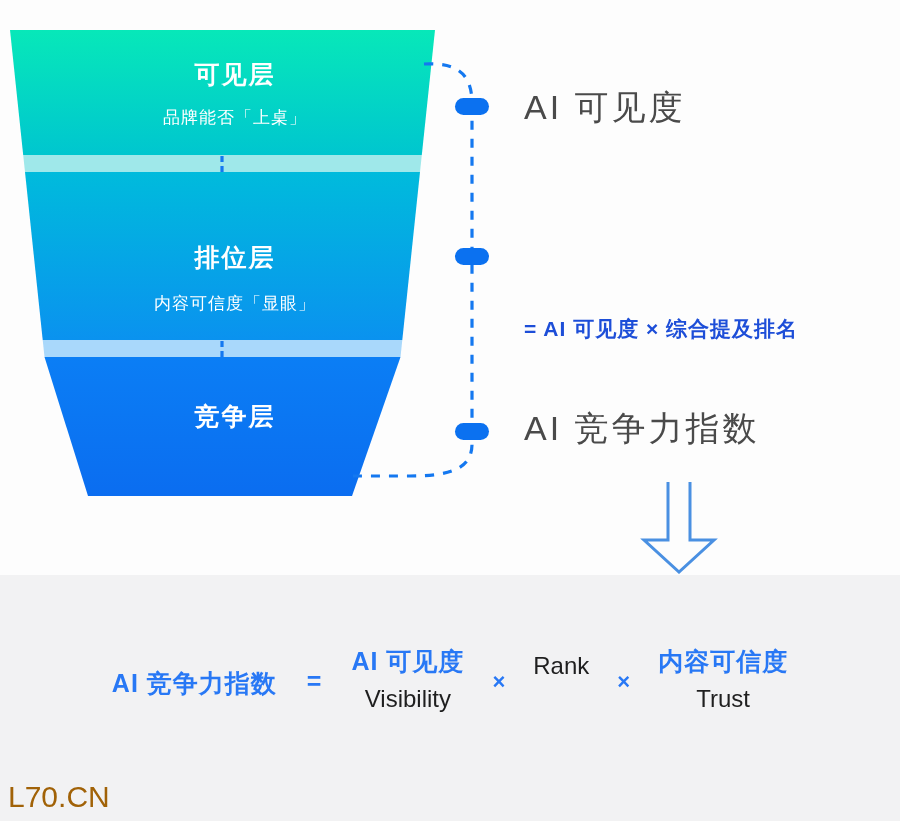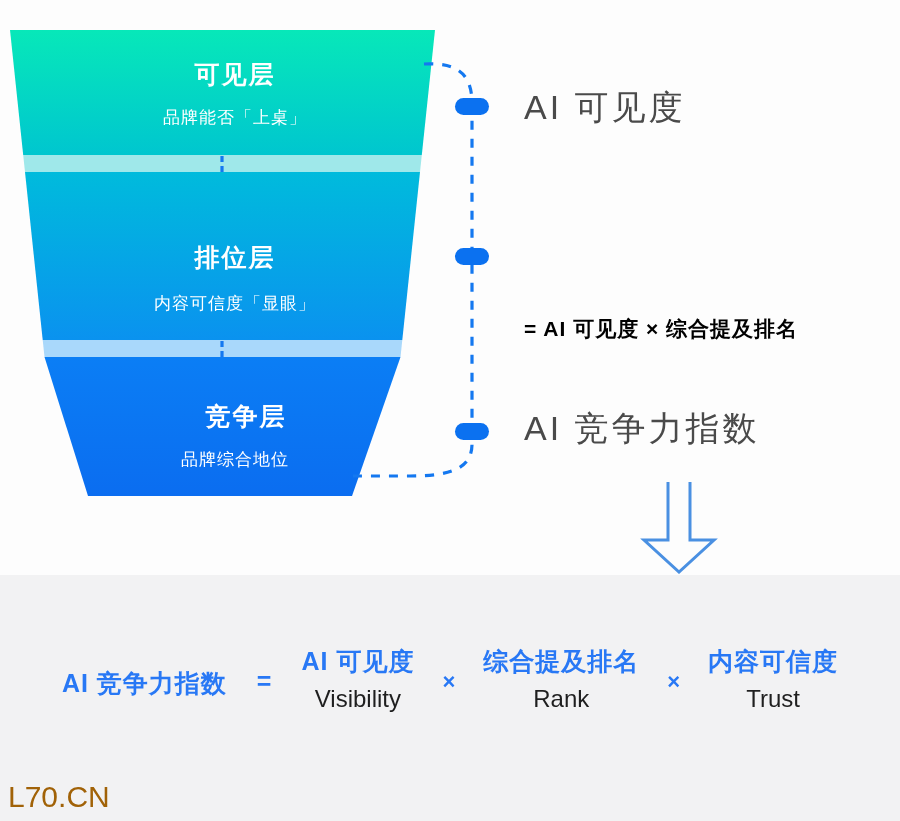--- a/index.html
+++ b/index.html
@@ -36,21 +36,21 @@
   .pill{
     position:absolute;width:34px;height:17px;border-radius:9px;background:#0b71f0;
   }
 
   
   .r-label{
     position:absolute;color:#4a4a4a;font-size:34px;font-weight:300;
     letter-spacing:3px;white-space:nowrap;
   }
   .r-formula{
-    position:absolute;color:#000000;font-size:21px;font-weight:bold;
+    position:absolute;color:#1d4ed8;font-size:21px;font-weight:bold;
     letter-spacing:1px;white-space:nowrap;
   }
 
   
   .arrow-wrap{position:absolute;left:626px;top:482px;width:106px;height:92px;}
 
   
   .formula-row{
     position:absolute;left:0;top:645px;width:900px;height:110px;
     display:flex;align-items:flex-start;justify-content:center;
@@ -114,22 +114,21 @@
 
     
     <div class="f-label f-title" style="top:58px;">可见层</div>
     <div class="f-label f-sub" style="top:106px;">品牌能否「上桌」</div>
 
     
     <div class="f-label f-title" style="top:241px;">排位层</div>
     <div class="f-label f-sub" style="top:292px;">内容可信度「显眼」</div>
 
     
-    <div class="f-label f-title" style="top:400px;padding-left:11px;">竞争层</div>
-    <div class="f-label f-sub" style="top:448px;">品牌综合地位</div>
+    <div class="f-label f-title" style="top:400px;">竞争层</div>
   </div>
 
   <div class="pill" style="left:455px;top:98px;"></div>
   <div class="pill" style="left:455px;top:248px;"></div>
   <div class="pill" style="left:455px;top:423px;"></div>
 
   <div class="r-label" style="left:524px;top:85px;">AI 可见度</div>
 
   <div class="r-formula" style="left:524px;top:315px;">= AI 可见度 × 综合提及排名</div>
 
@@ -148,21 +147,20 @@
     <div class="fm-op eq" style="margin-top:22px;">=</div>
 
     <div class="fm-term">
       <div class="fm-cn">AI 可见度</div>
       <div class="fm-en">Visibility</div>
     </div>
 
     <div class="fm-op mul" style="margin-top:24px;">×</div>
 
     <div class="fm-term">
-      <div class="fm-cn">综合提及排名</div>
       <div class="fm-en">Rank</div>
     </div>
 
     <div class="fm-op mul" style="margin-top:24px;">×</div>
 
     <div class="fm-term">
       <div class="fm-cn">内容可信度</div>
       <div class="fm-en">Trust</div>
     </div>
   </div>

